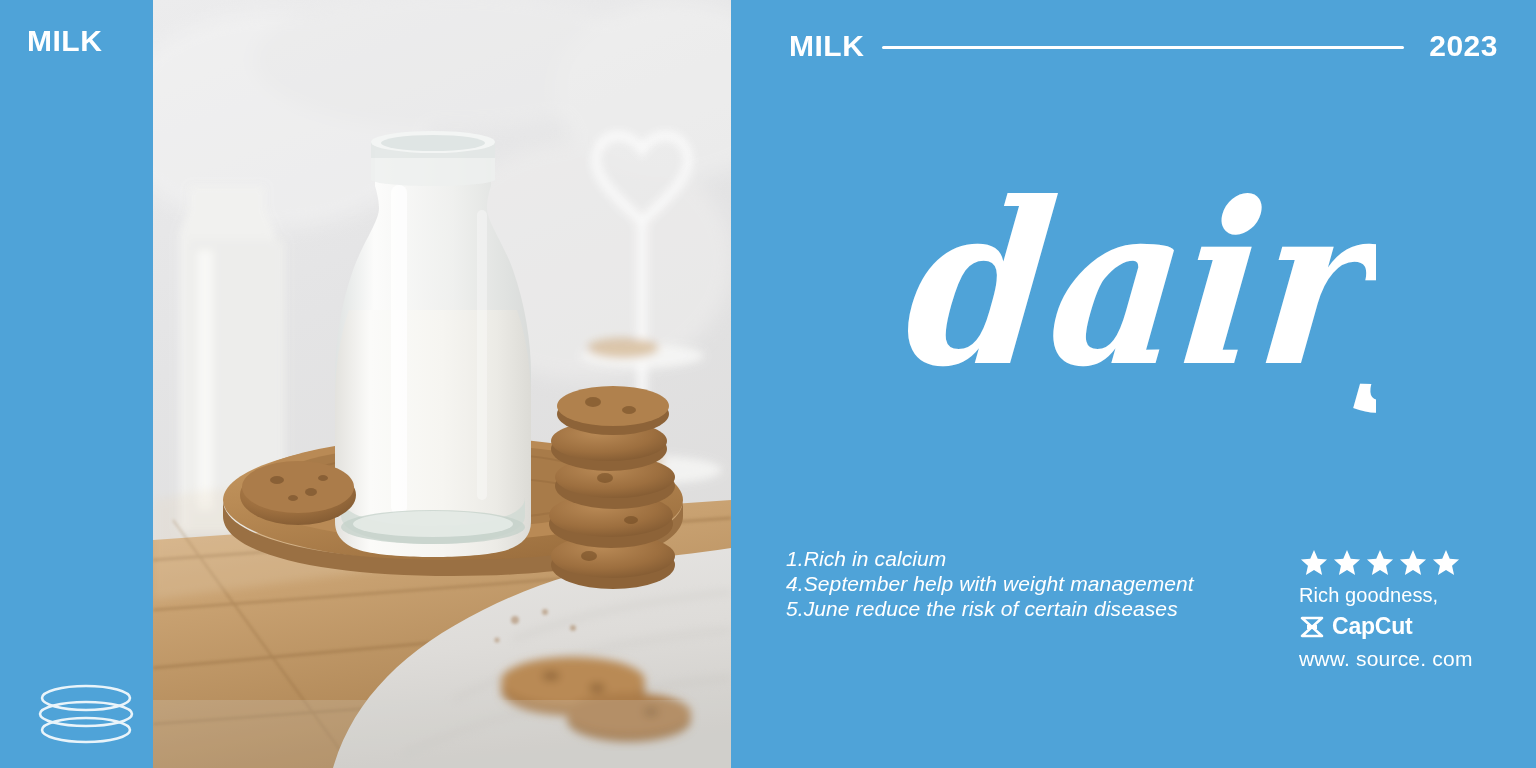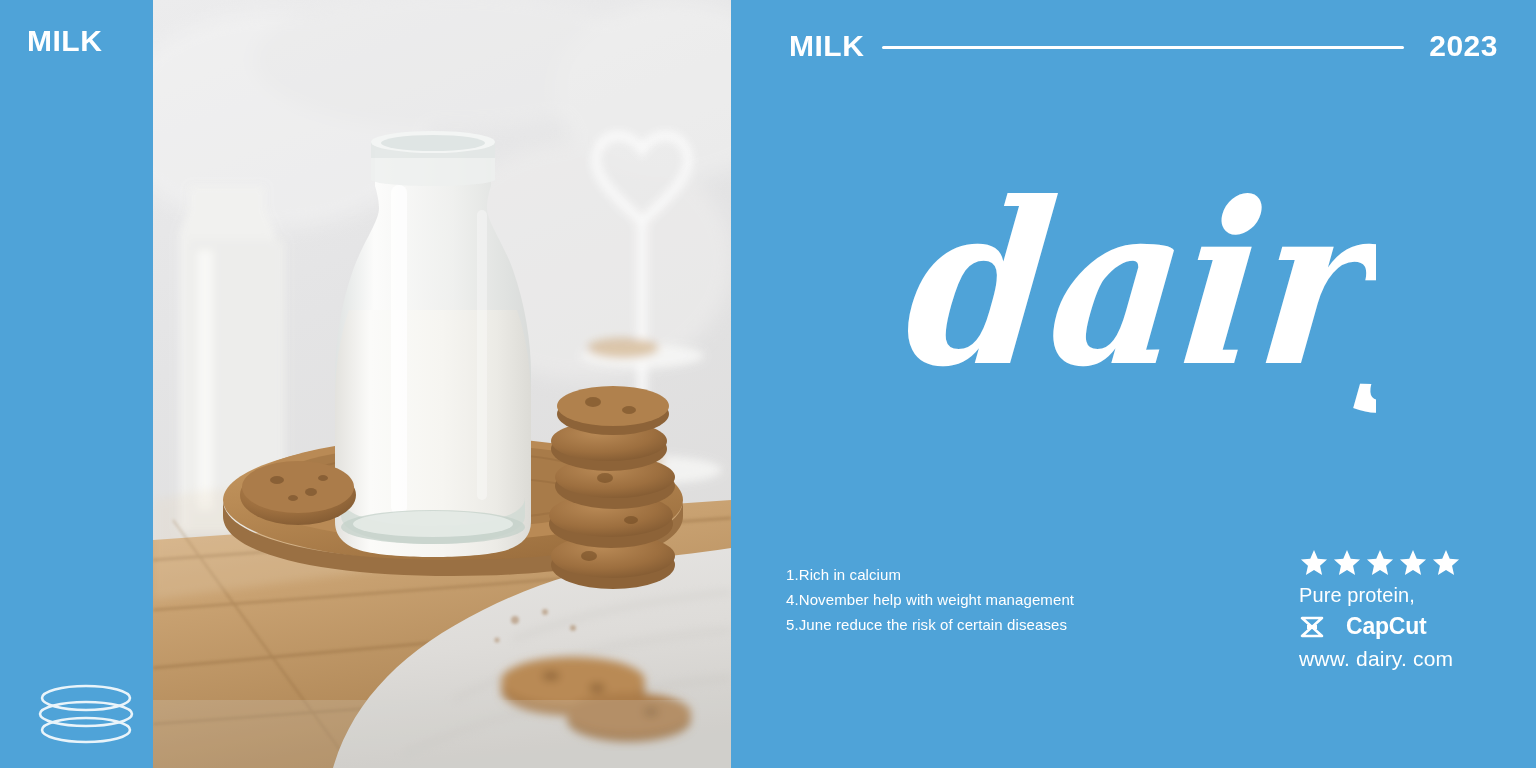--- a/index.html
+++ b/index.html
@@ -114,25 +114,26 @@
     left: 175px;
     top: 150px;
     width: 470px;
     height: 280px;
   }
   .script-word svg { display:block; width:100%; height:100%; }
 
   .benefits {
     position: absolute;
     left: 55px;
-    top: 562px;
-    color: #ffffff;
-    font-size: 15px;
+    top: 546px;
+    color: #ffffff;
+    font-size: 21px;
     line-height: 25px;
     letter-spacing: 0.1px;
+    font-style: italic;
   }
   .benefits .bline { white-space: nowrap; }
 
   .promo {
     position: absolute;
     left: 568px;
     top: 548px;
     width: 220px;
     color: #ffffff;
   }
@@ -146,21 +147,21 @@
   .tagline {
     font-size: 20px;
     line-height: 24px;
     letter-spacing: 0.1px;
     color: #ffffff;
     white-space: nowrap;
   }
   .capcut-row {
     display: flex;
     align-items: center;
-    gap: 21px;
+    gap: 7px;
     margin-top: 8px;
   }
   .capcut-mark { width: 26px; height: 22px; display:block; }
   .capcut-name {
     font-size: 23px;
     font-weight: 700;
     letter-spacing: -0.2px;
     color: #ffffff;
     line-height: 1;
   }
@@ -380,21 +381,21 @@
     </div>
 
     <div class="script-word">
       <svg viewBox="0 0 470 280">
         <text x="18" y="212" font-family="'DejaVu Serif', serif" font-size="200" font-style="italic" font-weight="bold" fill="#ffffff" transform="skewX(-6) scale(1.02 1.12) translate(0,-22)">dairy</text>
       </svg>
     </div>
 
     <div class="benefits">
       <div class="bline">1.Rich in calcium</div>
-      <div class="bline">4.November help with weight management</div>
+      <div class="bline">4.September help with weight management</div>
       <div class="bline">5.June reduce the risk of certain diseases</div>
     </div>
 
     <div class="promo">
       <div class="stars">
         <svg class="star" viewBox="0 0 24 24">
             <polygon points="12,1.6 15.1,8.8 22.8,9.5 17,14.7 18.7,22.3 12,18.3 5.3,22.3 7,14.7 1.2,9.5 8.9,8.8" fill="#ffffff"></polygon>
           </svg>
         <svg class="star" viewBox="0 0 24 24">
             <polygon points="12,1.6 15.1,8.8 22.8,9.5 17,14.7 18.7,22.3 12,18.3 5.3,22.3 7,14.7 1.2,9.5 8.9,8.8" fill="#ffffff"></polygon>
@@ -403,27 +404,27 @@
             <polygon points="12,1.6 15.1,8.8 22.8,9.5 17,14.7 18.7,22.3 12,18.3 5.3,22.3 7,14.7 1.2,9.5 8.9,8.8" fill="#ffffff"></polygon>
           </svg>
         <svg class="star" viewBox="0 0 24 24">
             <polygon points="12,1.6 15.1,8.8 22.8,9.5 17,14.7 18.7,22.3 12,18.3 5.3,22.3 7,14.7 1.2,9.5 8.9,8.8" fill="#ffffff"></polygon>
           </svg>
         <svg class="star" viewBox="0 0 24 24">
             <polygon points="12,1.6 15.1,8.8 22.8,9.5 17,14.7 18.7,22.3 12,18.3 5.3,22.3 7,14.7 1.2,9.5 8.9,8.8" fill="#ffffff"></polygon>
           </svg>
       </div>
 
-      <div class="tagline">Pure protein,</div>
+      <div class="tagline">Rich goodness,</div>
 
       <div class="capcut-row">
         <svg class="capcut-mark" viewBox="0 0 26 22">
           <path d="M3 2 L23 2 L3 20 L23 20 Z" fill="none" stroke="#ffffff" stroke-width="2.6" stroke-linejoin="round"></path>
           <rect x="8" y="9" width="10" height="4" fill="#ffffff"></rect>
         </svg>
         <span class="capcut-name">CapCut</span>
       </div>
 
-      <div class="capcut-url">www. dairy. com</div>
+      <div class="capcut-url">www. source. com</div>
     </div>
 
   </div>
 </div>
 
 </body></html>

